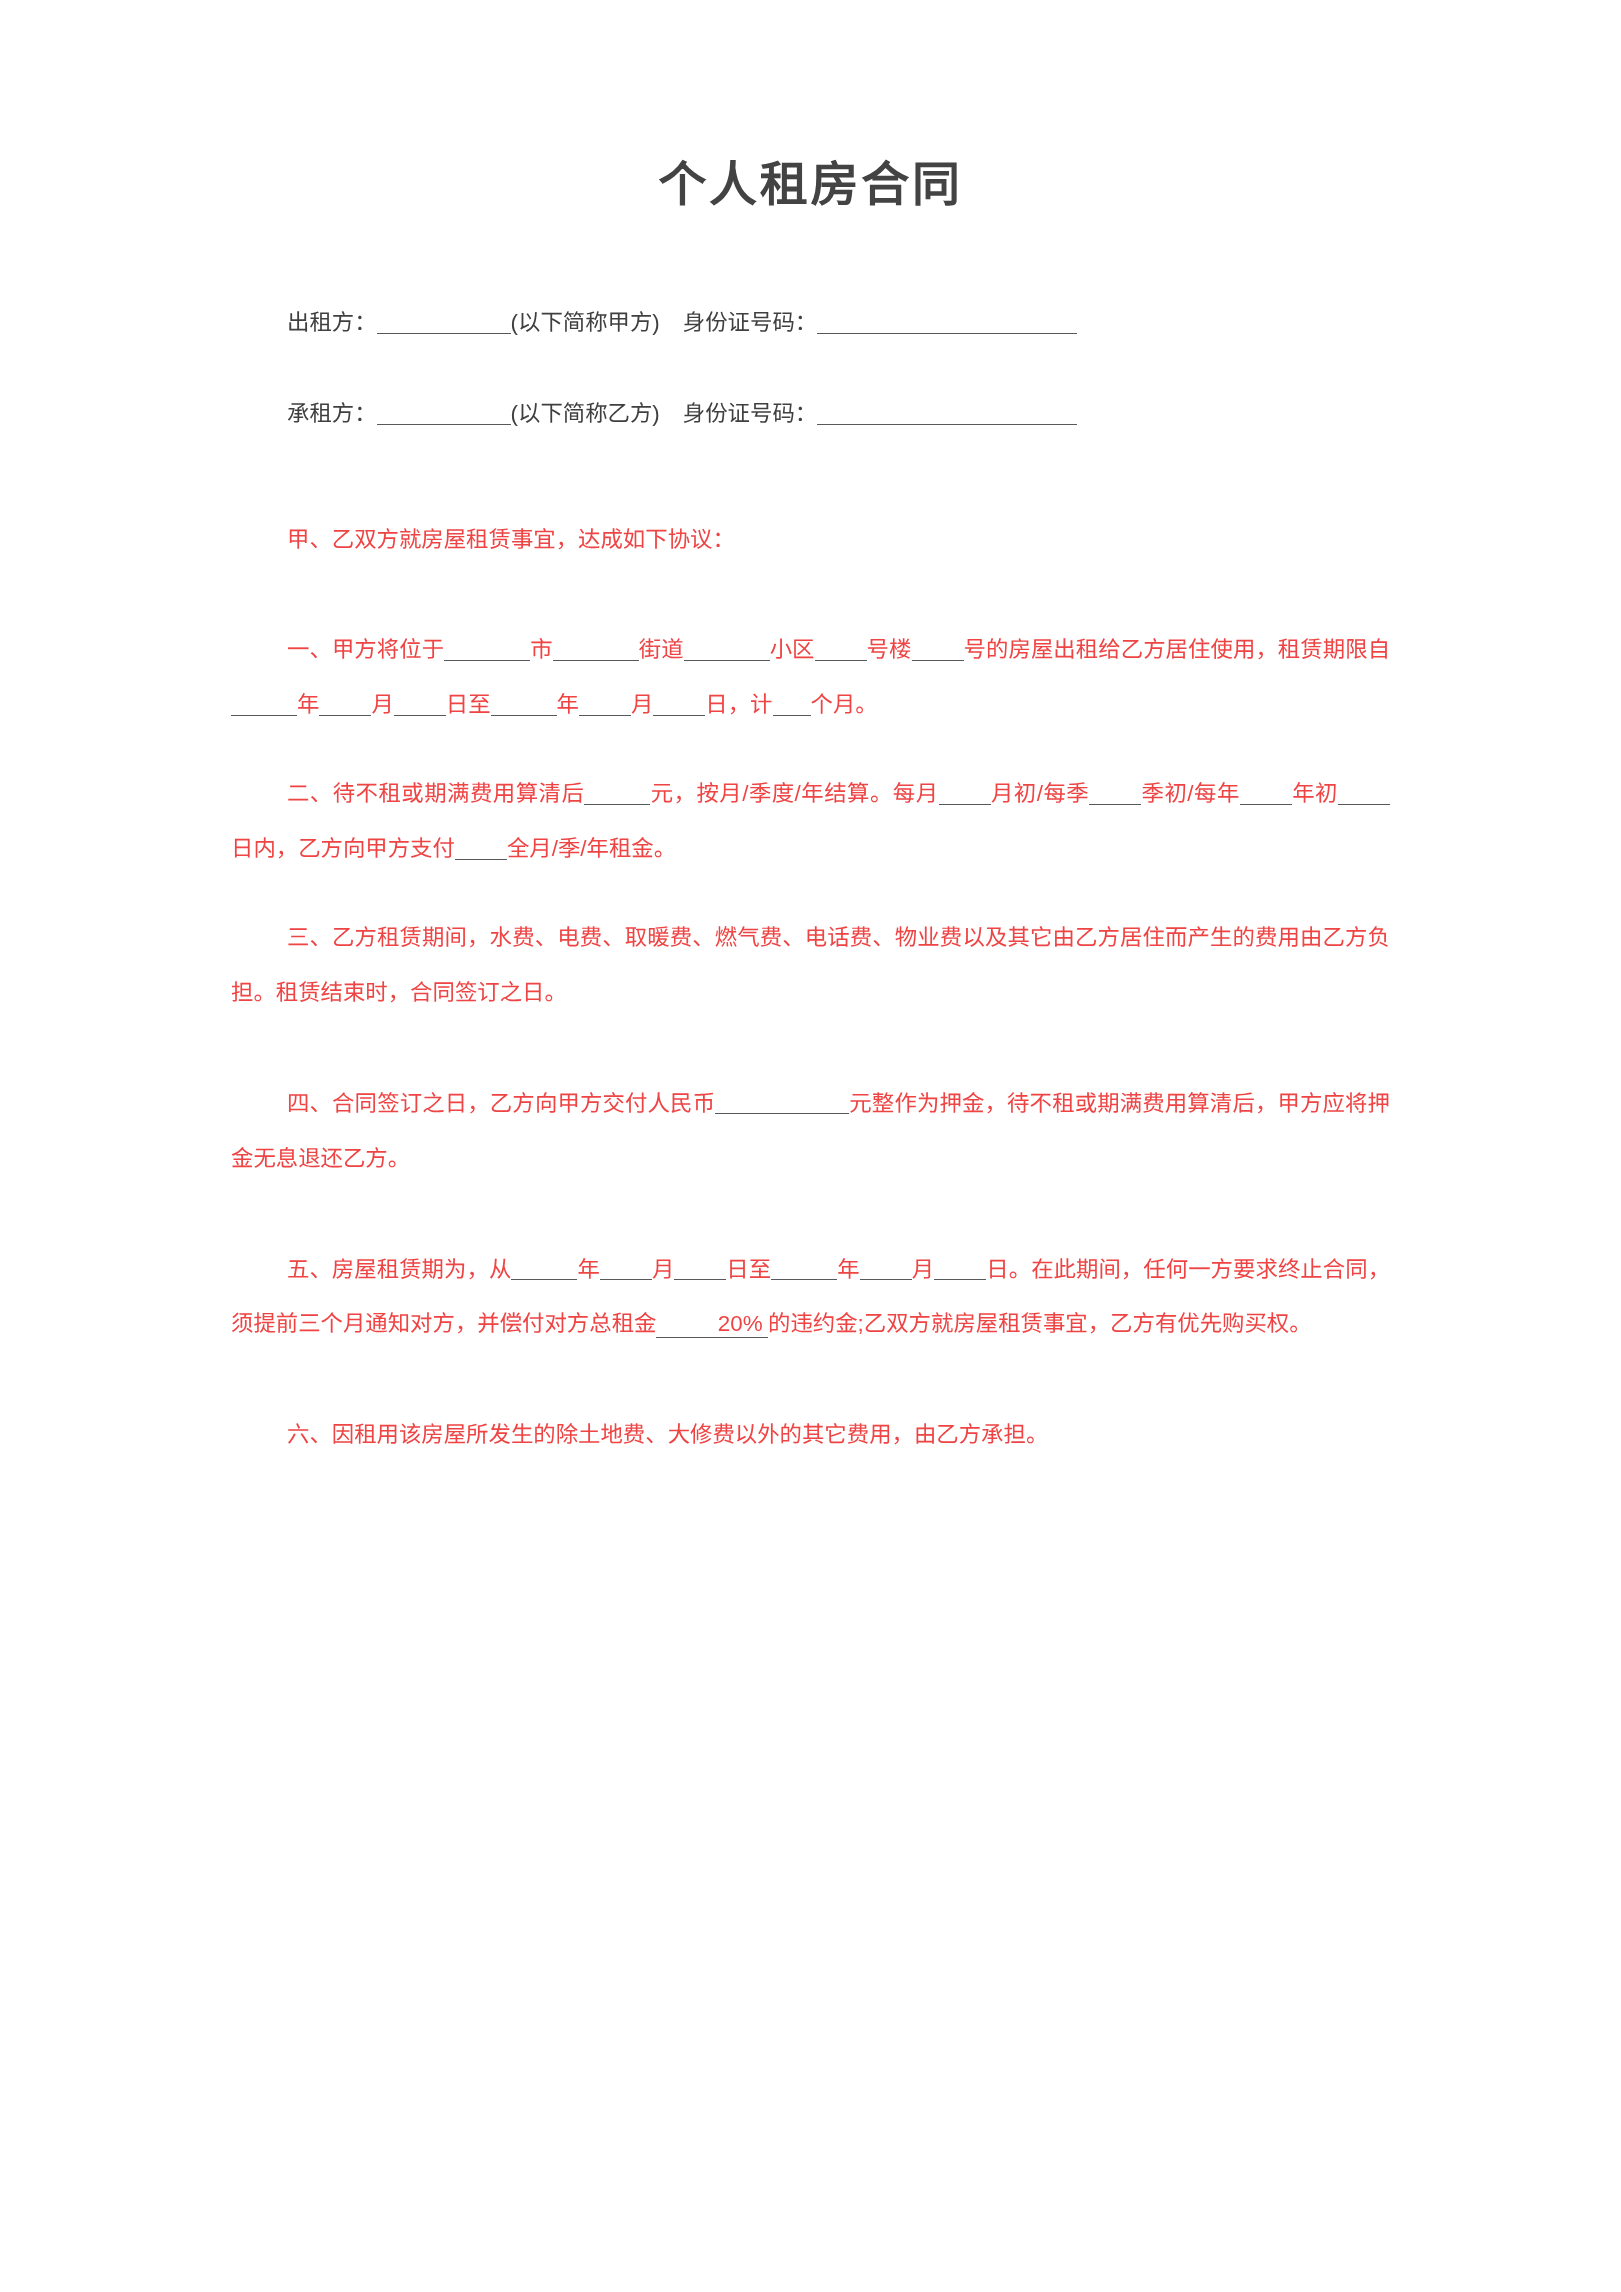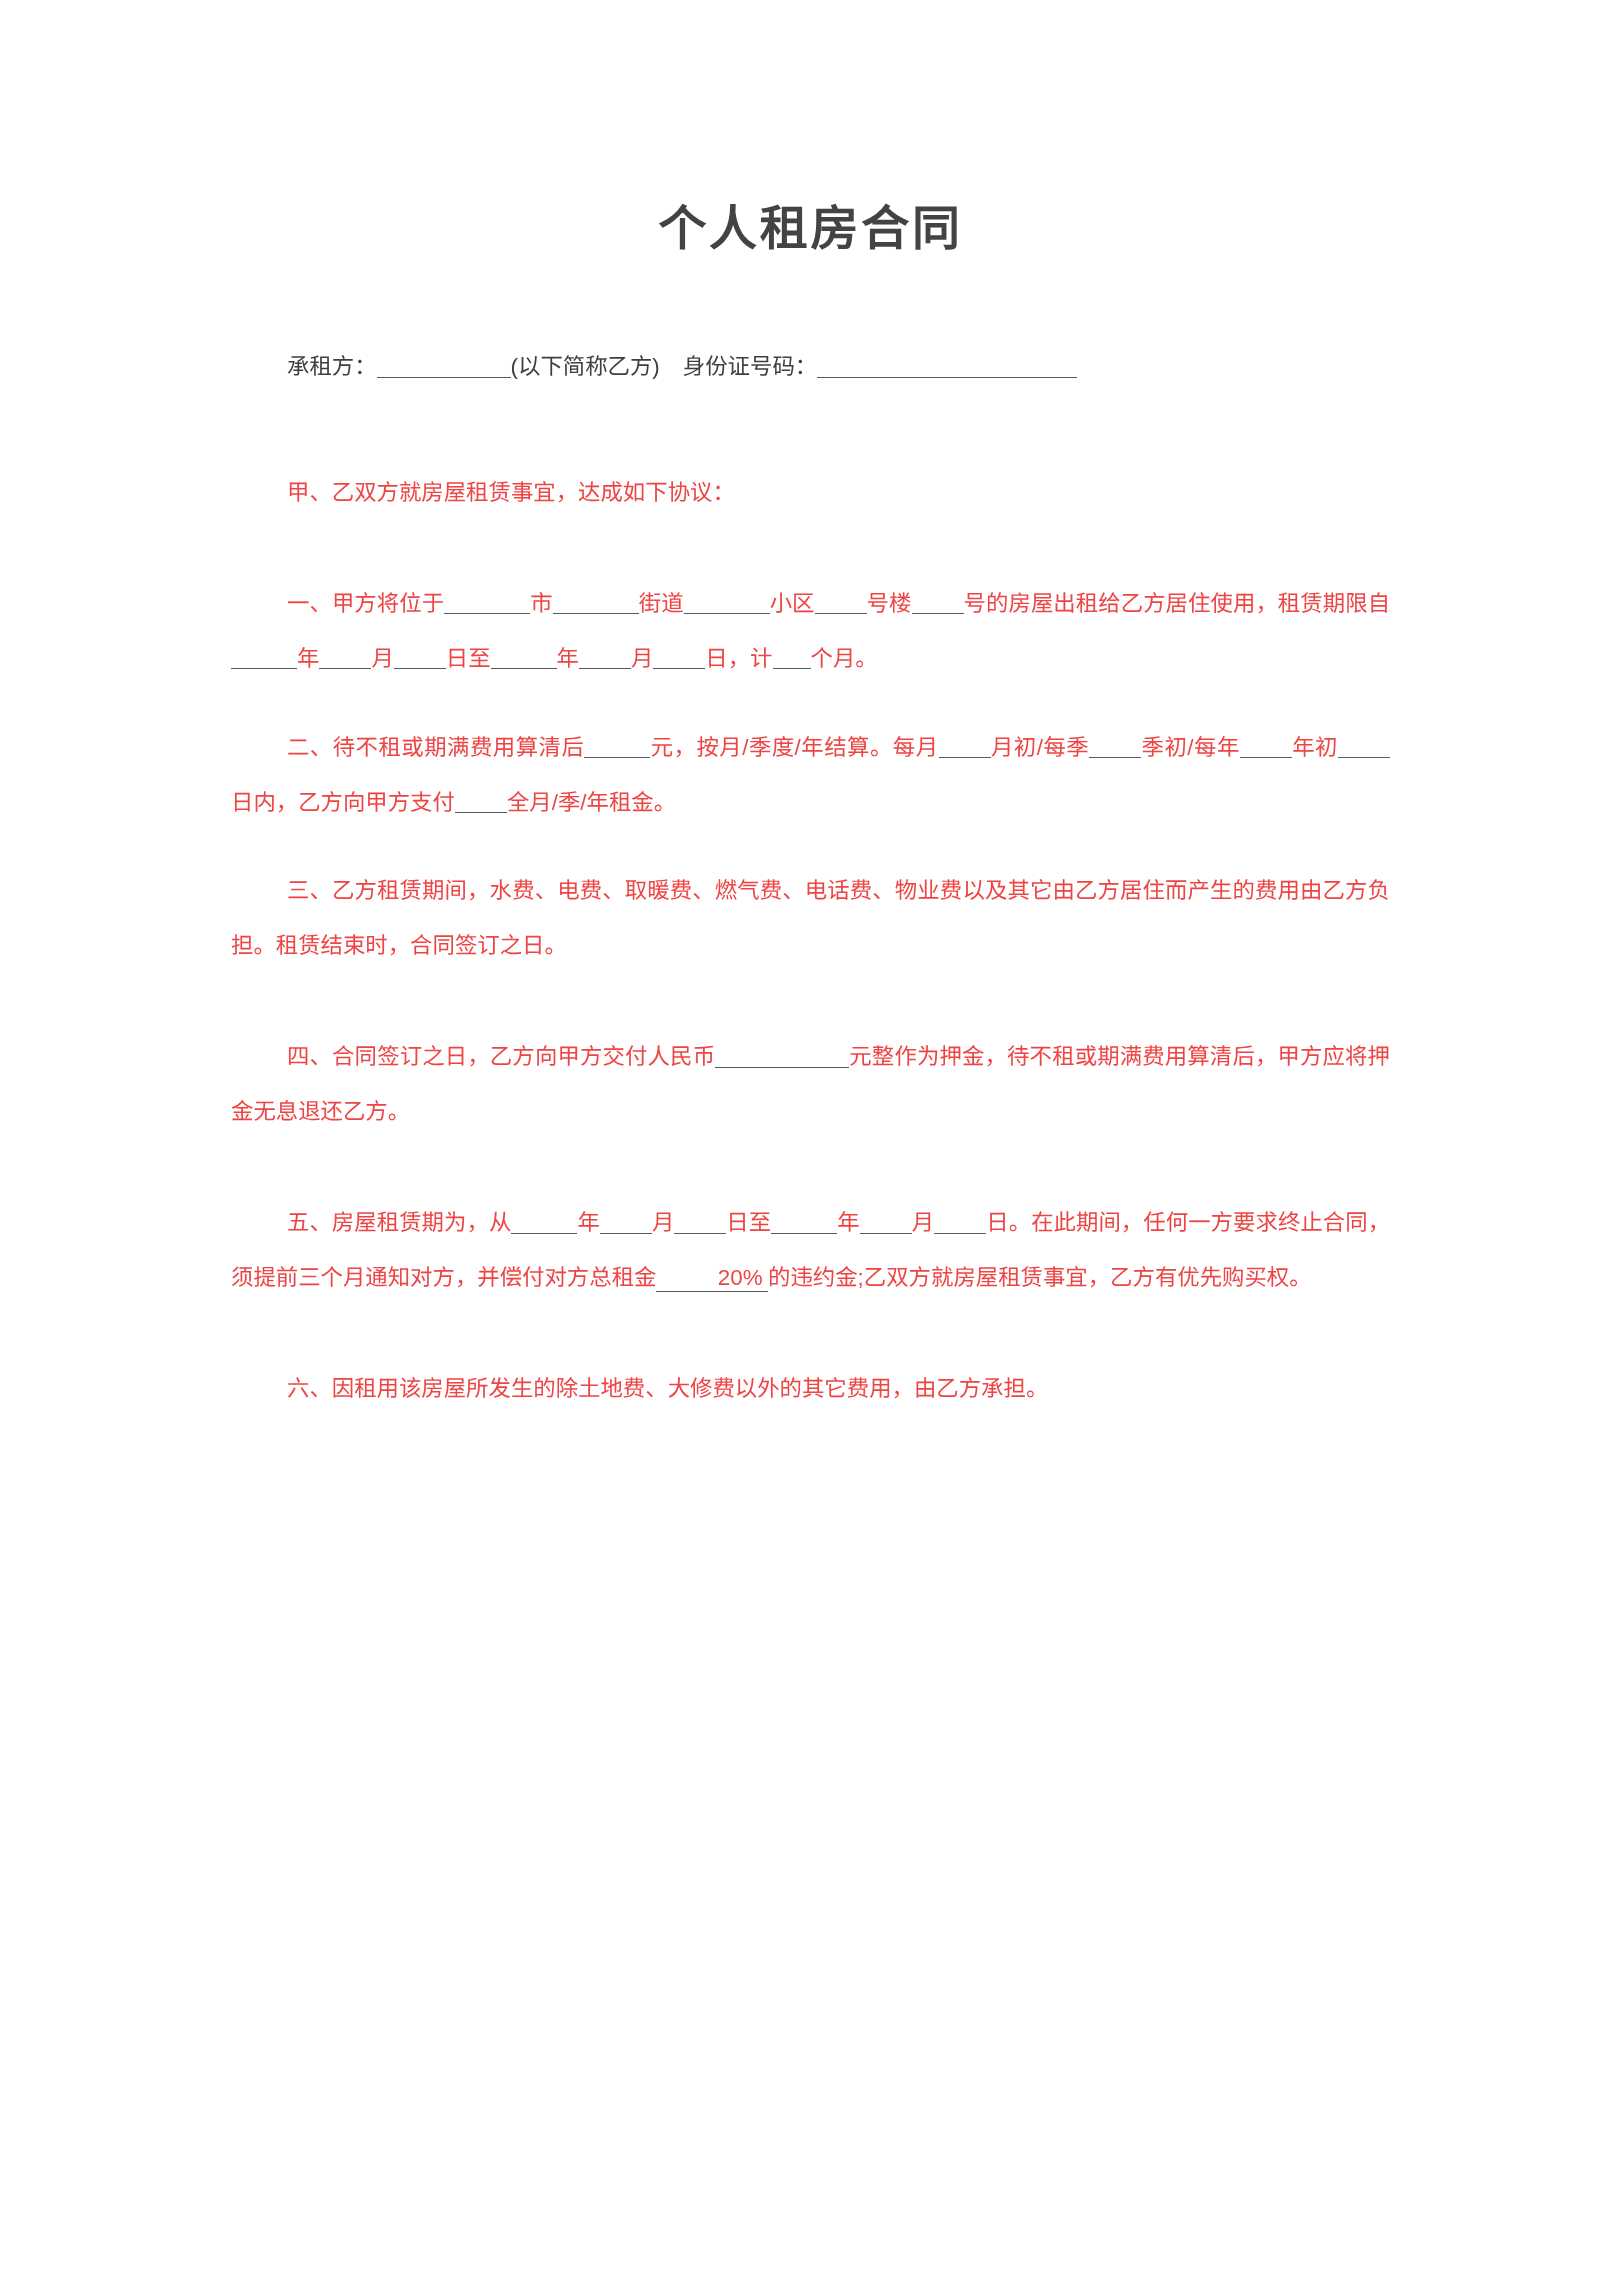--- a/index.html
+++ b/index.html
@@ -20,21 +20,21 @@
     background: #ffffff;
     box-sizing: border-box;
     overflow: hidden;
   }
   .sheet {
     position: absolute;
     left: 0;
     top: 0;
     width: 1621px;
     height: 2293px;
-    padding: 112px 231px 0 231px;
+    padding: 68px 231px 0 231px;
     box-sizing: border-box;
   }
 
   
   .doc-title {
     text-align: center;
     font-size: 48px;
     font-weight: bold;
     letter-spacing: 2.7px;
     color: #434343;
@@ -107,20 +107,23 @@
 </head>
 <body>
 
 <div class="page">
   <div class="sheet">
 
     <h1 class="doc-title">个人租房合同</h1>
 
     <div class="party-block">
 
+      <div class="party-line">
+        <span>出租方：</span><span class="blank w-name"></span><span>(以下简称甲方)</span><span class="gap"></span><span>身份证号码：</span><span class="blank w-id"></span>
+      </div>
 
       <div class="party-line">
         <span>承租方：</span><span class="blank w-name"></span><span>(以下简称乙方)</span><span class="gap"></span><span>身份证号码：</span><span class="blank w-id"></span>
       </div>
 
     </div>
 
     <div class="body-block">
 
       <p class="para loose">甲、乙双方就房屋租赁事宜，达成如下协议：</p>

